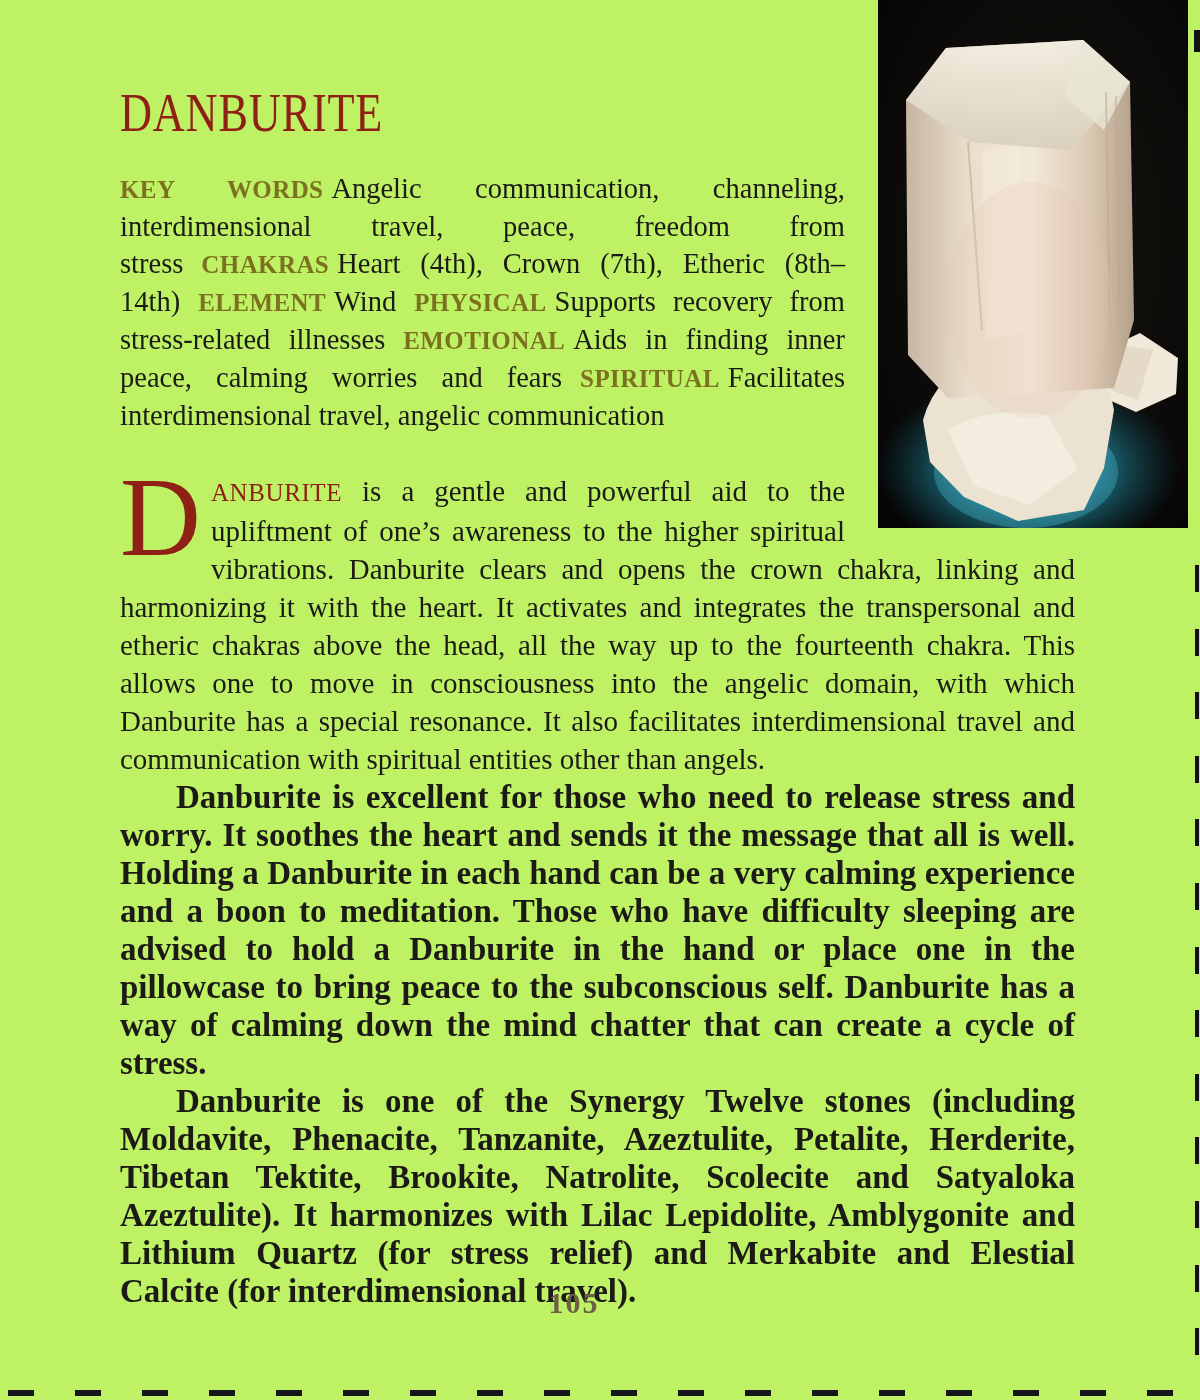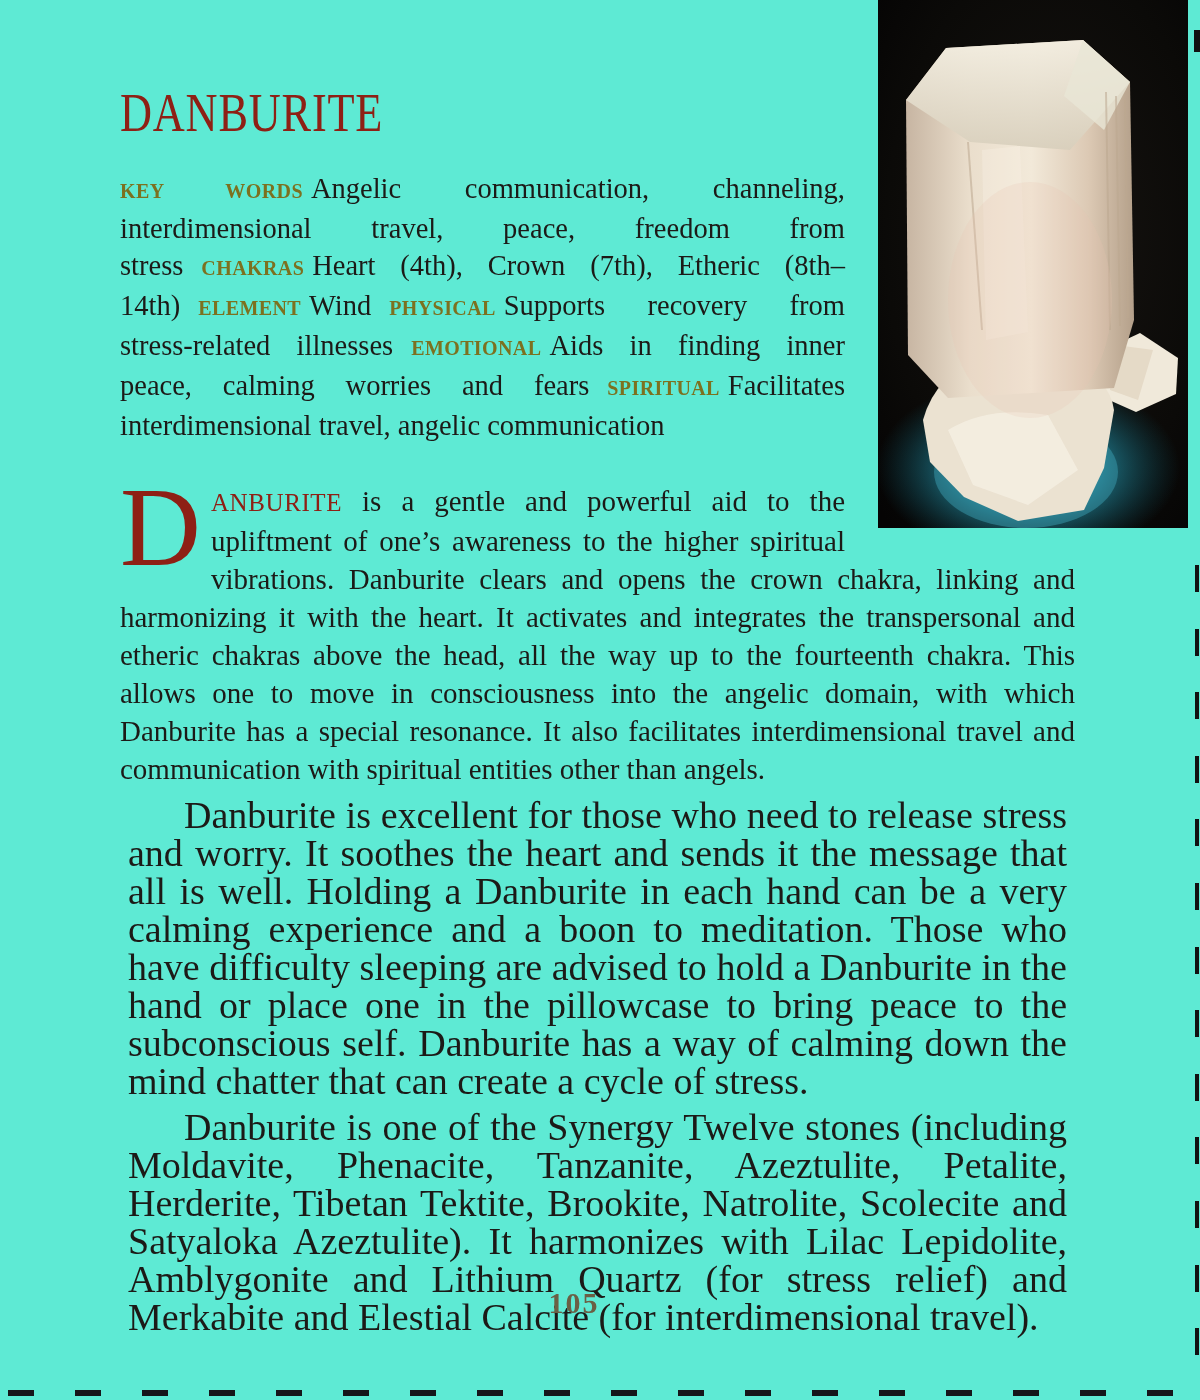--- a/index.html
+++ b/index.html
@@ -4,21 +4,21 @@
 <style>
   html,body{margin:0;padding:0;}
   body{
     width:1200px;height:1400px;
     background:#ffffff;
     font-family:"Liberation Serif","DejaVu Serif",serif;
     -webkit-font-smoothing:antialiased;
   }
   .page{
     position:relative;width:1200px;height:1400px;
-    background:#5eead4;overflow:hidden;
+    background:#bef264;overflow:hidden;
     color:#1c1a17;
   }
   .content{
     padding:58px 125px 0 120px;
   }
   .float-spacer{
     float:right;width:230px;height:475px;
   }
   h1.title{
     margin:32px 0 0 0;
@@ -27,44 +27,45 @@
     transform:scaleX(0.82);transform-origin:left center;
     white-space:nowrap;
   }
   p.attributes{
     margin:34px 0 0 0;
     font-size:28.5px;line-height:37px;
     text-align:justify;
   }
   .attr-label{
     font-weight:bold;
-    font-size:20px;
+    font-size:25px;
     letter-spacing:0.4px;
     padding-right:8px;
   }
   .attr-text{padding-right:18px;}
   p.lead{
     margin:38px 0 0 0;
     font-size:29px;line-height:38px;
     text-align:justify;
   }
   .dropcap{
     float:left;
     font-size:112px;line-height:82px;
     padding:4px 10px 0 0;
     font-weight:400;
   }
   .lead-smallcaps{
     font-size:25px;letter-spacing:0.6px;margin-top:48px;
   }
   p.body-par{
-    margin:8px;
-    font-size:38px;line-height:38px;
+    margin:0;
+    font-size:33px;line-height:38px;
     text-align:justify;
     text-indent:56px;
+    font-weight:bold;
   }
   .photo-wrap{
     position:absolute;left:878px;top:0;width:310px;height:528px;
   }
   .photo-wrap svg{display:block;}
   .page-number{
     position:absolute;top:1286px;left:0;width:1148px;
     text-align:center;
     font-size:30px;font-weight:bold;letter-spacing:2px;
   }

